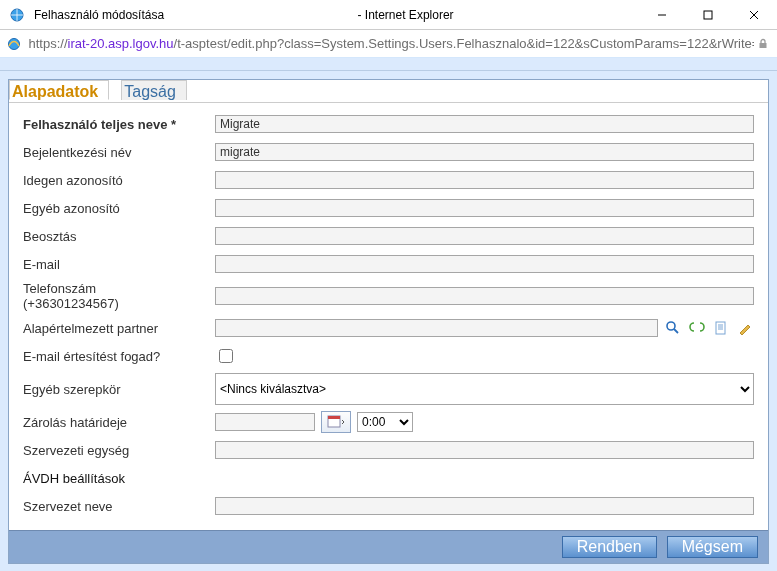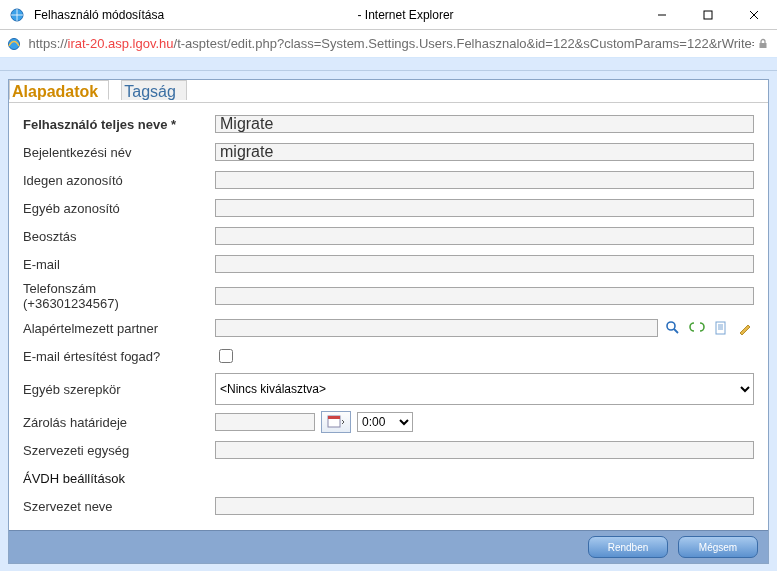--- a/index.html
+++ b/index.html
@@ -66,21 +66,21 @@
     width: 18px; height: 18px; margin-right: 6px;
     display: flex; align-items: center; justify-content: center;
   }
   .addressbar .url {
     flex: 1 1 auto;
     font-size: 13px;
     color: #6d6d6d;
     white-space: nowrap;
     overflow: hidden;
   }
-  .addressbar .url .b { color: #ef4444; }
+  .addressbar .url .b { color: #6d28d9; }
   .addressbar .lock {
     width: 18px; display: flex; align-items: center; justify-content: center;
   }
 
   
   .chrome-strip {
     height: 12px;
     background: #dbeafd;
     border-bottom: 1px solid #b8cce4;
   }
@@ -148,21 +148,21 @@
     display: flex;
     align-items: center;
     gap: 6px;
   }
   .txt {
     flex: 1 1 auto;
     height: 18px;
     border: 1px solid #a6a6a6;
     background: #f4f4f4;
     padding: 1px 4px;
-    font-size: 16px;
+    font-size: 12px;
     color: #333;
     box-sizing: border-box;
   }
   .txt.short { width: 100px; flex: 0 0 100px; }
   .select {
     flex: 1 1 auto;
     height: 32px;
     border: 1px solid #a6a6a6;
     background: #fff;
     font-size: 12px;
@@ -210,22 +210,22 @@
     padding: 0 10px;
     gap: 10px;
     border-top: 1px solid #6e8ab0;
   }
   .fbtn {
     height: 22px;
     min-width: 80px;
     border: 1px solid #3a6ca8;
     background: linear-gradient(#a7c9ee, #5b91cf);
     color: #fff;
-    font-size: 10px;
-    border-radius: 7px;
+    font-size: 16px;
+    border-radius: 0;
     cursor: pointer;
     padding: 0 14px;
   }
 </style>
 </head>
 <body>
 
 <div class="titlebar">
   <div class="app-icon">
     <svg width="16" height="16" viewBox="0 0 16 16">

